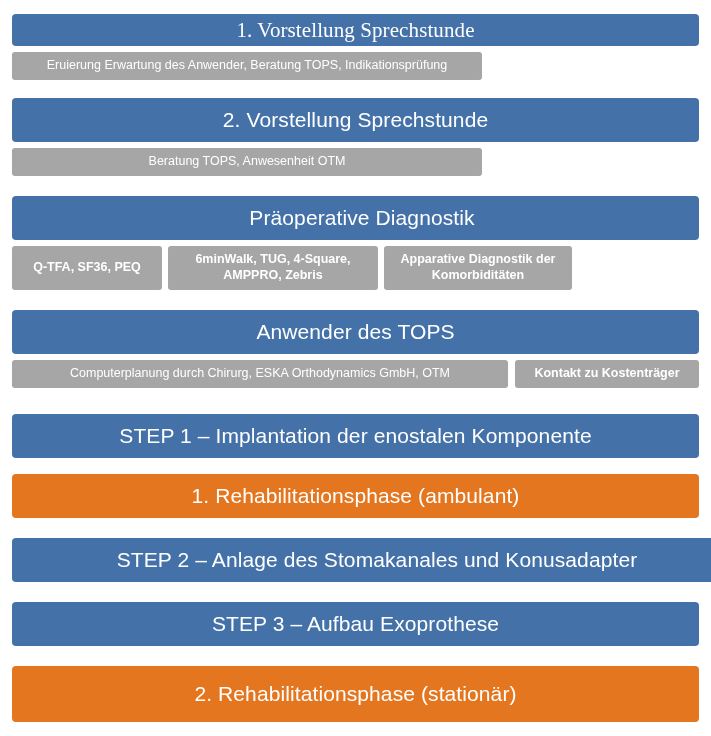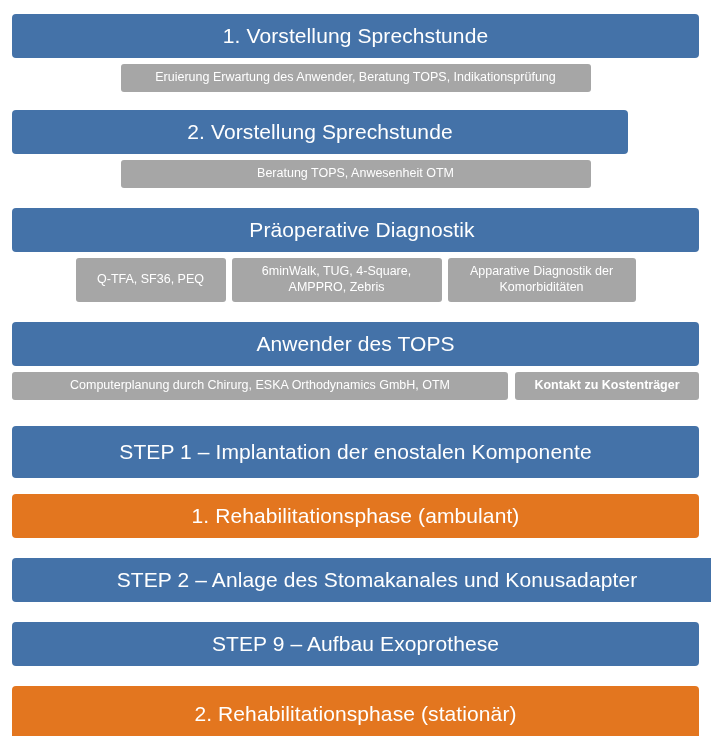--- a/index.html
+++ b/index.html
@@ -36,63 +36,62 @@
     box-sizing: border-box;
   }
   .main-bar.blue {
     background: #4472a8;
   }
   .main-bar.orange {
     background: #e3761f;
   }
   .sub-row {
     display: flex;
-    justify-content: center;
     gap: 6px;
     box-sizing: border-box;
   }
   .sub-bar {
     background: #a6a6a6;
     border-radius: 3px;
     color: #ffffff;
     font-size: 12.5px;
     text-align: center;
     display: flex;
     align-items: center;
     justify-content: center;
     box-sizing: border-box;
     padding: 3px 8px;
     line-height: 1.25;
   }
 
   
-  .s1 .main-bar { height: 44px; width: 687px; }
+  .s1 .main-bar { height: 32px; width: 687px; font-family: Liberation Serif, serif; }
   .s1 .sub-row { margin-top: 6px; }
   .s1 .sub-bar { width: 470px; height: 28px; }
 
   .s2 { margin-top: 18px; }
-  .s2 .main-bar { height: 44px; width: 616px; }
+  .s2 .main-bar { height: 44px; width: 687px; }
   .s2 .sub-row { margin-top: 6px; }
   .s2 .sub-bar { width: 470px; height: 28px; }
 
   .s3 { margin-top: 20px; }
   .s3 .main-bar { height: 44px; width: 687px; padding-left: 13px; }
-  .s3 .sub-row { margin-top: 6px; }
+  .s3 .sub-row { margin-top: 6px; font-weight: bold; }
   .s3 .sub-bar.a { width: 150px; height: 44px; }
   .s3 .sub-bar.b { width: 210px; height: 44px; }
   .s3 .sub-bar.c { width: 188px; height: 44px; }
 
   .s4 { margin-top: 20px; }
   .s4 .main-bar { height: 44px; width: 687px; }
   .s4 .sub-row { margin-top: 6px; justify-content: space-between; }
   .s4 .sub-bar.a { width: 496px; height: 28px; text-align: center; }
   .s4 .sub-bar.b { width: 184px; height: 28px; font-weight: bold; }
 
   .s5 { margin-top: 26px; }
-  .s5 .main-bar { height: 52px; width: 687px; }
+  .s5 .main-bar { height: 44px; width: 687px; }
 
   .s6 { margin-top: 16px; }
   .s6 .main-bar { height: 44px; width: 687px; }
 
   .s7 { margin-top: 20px; }
   .s7 .main-bar { height: 44px; width: 702px; padding-left: 28px; }
 
   .s8 { margin-top: 20px; }
   .s8 .main-bar { height: 44px; width: 687px; }
 
@@ -170,21 +169,21 @@
   </div>
 
   <div class="stage s7">
     <div class="main-bar blue">
       <span>STEP 2 – Anlage des Stomakanales und Konusadapter</span>
     </div>
   </div>
 
   <div class="stage s8">
     <div class="main-bar blue">
-      <span>STEP 9 – Aufbau Exoprothese</span>
+      <span>STEP 3 – Aufbau Exoprothese</span>
     </div>
   </div>
 
   <div class="stage s9">
     <div class="main-bar orange">
       <span>2. Rehabilitationsphase (stationär)</span>
     </div>
   </div>
 
 </div>

